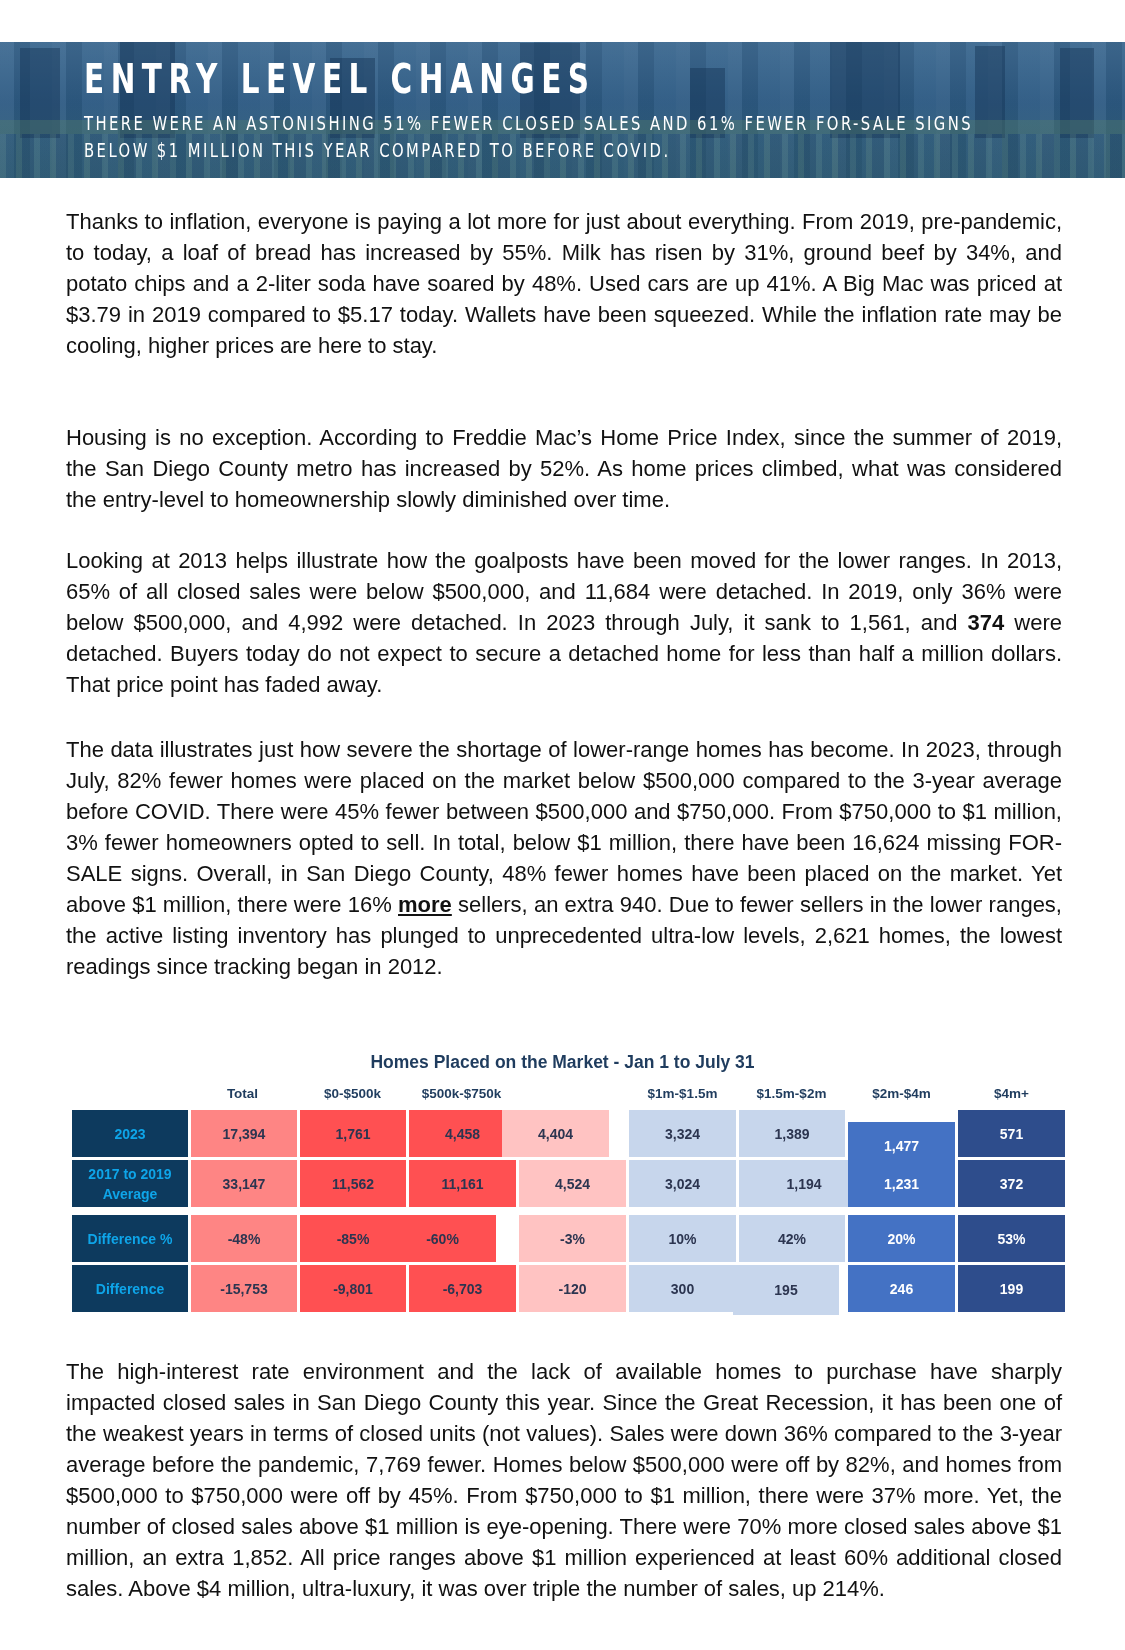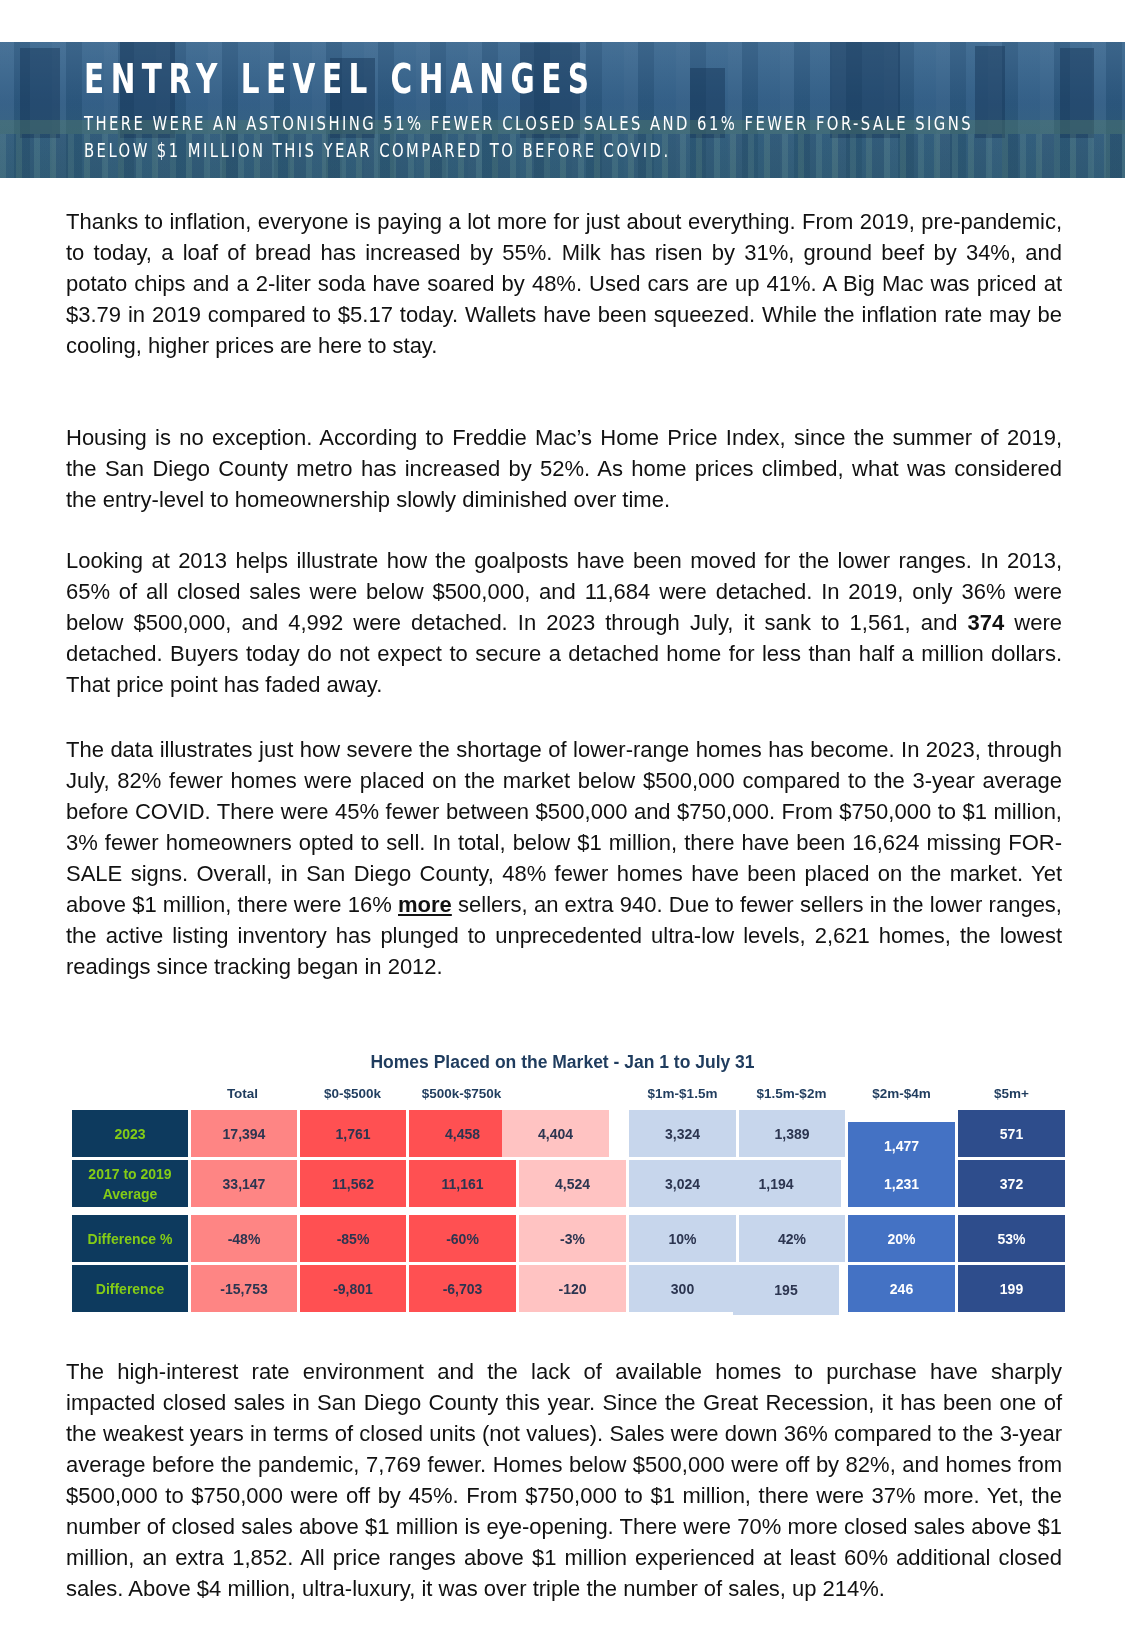--- a/index.html
+++ b/index.html
@@ -50,21 +50,21 @@
   .col-header {
     position: absolute; top: 1086px; height: 22px; width: 109px; text-align: center;
     font-family: "Liberation Sans", sans-serif; font-weight: bold; font-size: 13.5px; color: #1f3c5e;
     white-space: nowrap;
   }
   .cell {
     position: absolute; display: flex; align-items: center; justify-content: center; text-align: center;
     font-family: "Liberation Sans", sans-serif; font-weight: bold; font-size: 14px;
     box-sizing: border-box;
   }
-  .row-label { background: #0d3a5e; color: #84cc16; font-size: 14px; line-height: 20px; }
+  .row-label { background: #0d3a5e; color: #0ea5e9; font-size: 14px; line-height: 20px; }
   .c-total { background: #fe8584; color: #2c3550; }
   .c-hot { background: #ff5052; color: #2c3550; }
   .c-pink { background: #ffc3c2; color: #2c3550; }
   .c-lightblue { background: #c7d6ec; color: #2c3550; }
   .c-mid { background: #4472c4; color: #ffffff; }
   .c-dark { background: #2e4d8c; color: #ffffff; }
 </style>
 </head>
 <body>
 
@@ -90,46 +90,46 @@
 
 <div class="table-title">Homes Placed on the Market - Jan 1 to July 31</div>
 
 <div class="col-header" style="left:188px;">Total</div>
 <div class="col-header" style="left:298px;">$0-$500k</div>
 <div class="col-header" style="left:407px;">$500k-$750k</div>
 <div class="col-header" style="left:517px;margin-top:35px;">$750k-$1m</div>
 <div class="col-header" style="left:628px;">$1m-$1.5m</div>
 <div class="col-header" style="left:737px;">$1.5m-$2m</div>
 <div class="col-header" style="left:847px;">$2m-$4m</div>
-<div class="col-header" style="left:957px;">$5m+</div>
+<div class="col-header" style="left:957px;">$4m+</div>
 
 <div class="cell row-label" style="left:72px;top:1110px;width:116px;height:47px;">2023</div>
 <div class="cell c-total" style="left:191px;top:1110px;width:106px;height:47px;">17,394</div>
 <div class="cell c-hot" style="left:300px;top:1110px;width:106px;height:47px;">1,761</div>
 <div class="cell c-hot" style="left:409px;top:1110px;width:107px;height:47px;">4,458</div>
 <div class="cell c-pink" style="left:502px;top:1110px;width:107px;height:47px;">4,404</div>
 <div class="cell c-lightblue" style="left:629px;top:1110px;width:107px;height:47px;">3,324</div>
 <div class="cell c-lightblue" style="left:739px;top:1110px;width:106px;height:47px;">1,389</div>
 <div class="cell c-mid" style="left:848px;top:1110px;width:107px;height:47px;margin-top:12px;">1,477</div>
 <div class="cell c-dark" style="left:958px;top:1110px;width:107px;height:47px;">571</div>
 
 <div class="cell row-label" style="left:72px;top:1160px;width:116px;height:47px;">2017 to 2019 Average</div>
 <div class="cell c-total" style="left:191px;top:1160px;width:106px;height:47px;">33,147</div>
 <div class="cell c-hot" style="left:300px;top:1160px;width:106px;height:47px;">11,562</div>
 <div class="cell c-hot" style="left:409px;top:1160px;width:107px;height:47px;">11,161</div>
 <div class="cell c-pink" style="left:519px;top:1160px;width:107px;height:47px;">4,524</div>
 <div class="cell c-lightblue" style="left:629px;top:1160px;width:107px;height:47px;">3,024</div>
-<div class="cell c-lightblue" style="left:711px;top:1160px;width:130px;height:47px;">1,194</div>
+<div class="cell c-lightblue" style="left:739px;top:1160px;width:130px;height:47px;">1,194</div>
 <div class="cell c-mid" style="left:848px;top:1160px;width:107px;height:47px;">1,231</div>
 <div class="cell c-dark" style="left:958px;top:1160px;width:107px;height:47px;">372</div>
 
 <div class="cell row-label" style="left:72px;top:1215px;width:116px;height:47px;">Difference %</div>
 <div class="cell c-total" style="left:191px;top:1215px;width:106px;height:47px;">-48%</div>
 <div class="cell c-hot" style="left:300px;top:1215px;width:106px;height:47px;">-85%</div>
-<div class="cell c-hot" style="left:409px;top:1215px;width:107px;height:47px;">-60%</div>
+<div class="cell c-hot" style="left:389px;top:1215px;width:107px;height:47px;">-60%</div>
 <div class="cell c-pink" style="left:519px;top:1215px;width:107px;height:47px;">-3%</div>
 <div class="cell c-lightblue" style="left:629px;top:1215px;width:107px;height:47px;">10%</div>
 <div class="cell c-lightblue" style="left:739px;top:1215px;width:106px;height:47px;">42%</div>
 <div class="cell c-mid" style="left:848px;top:1215px;width:107px;height:47px;">20%</div>
 <div class="cell c-dark" style="left:958px;top:1215px;width:107px;height:47px;">53%</div>
 
 <div class="cell row-label" style="left:72px;top:1265px;width:116px;height:47px;">Difference</div>
 <div class="cell c-total" style="left:191px;top:1265px;width:106px;height:47px;">-15,753</div>
 <div class="cell c-hot" style="left:300px;top:1265px;width:106px;height:47px;">-9,801</div>
 <div class="cell c-hot" style="left:409px;top:1265px;width:107px;height:47px;">-6,703</div>

